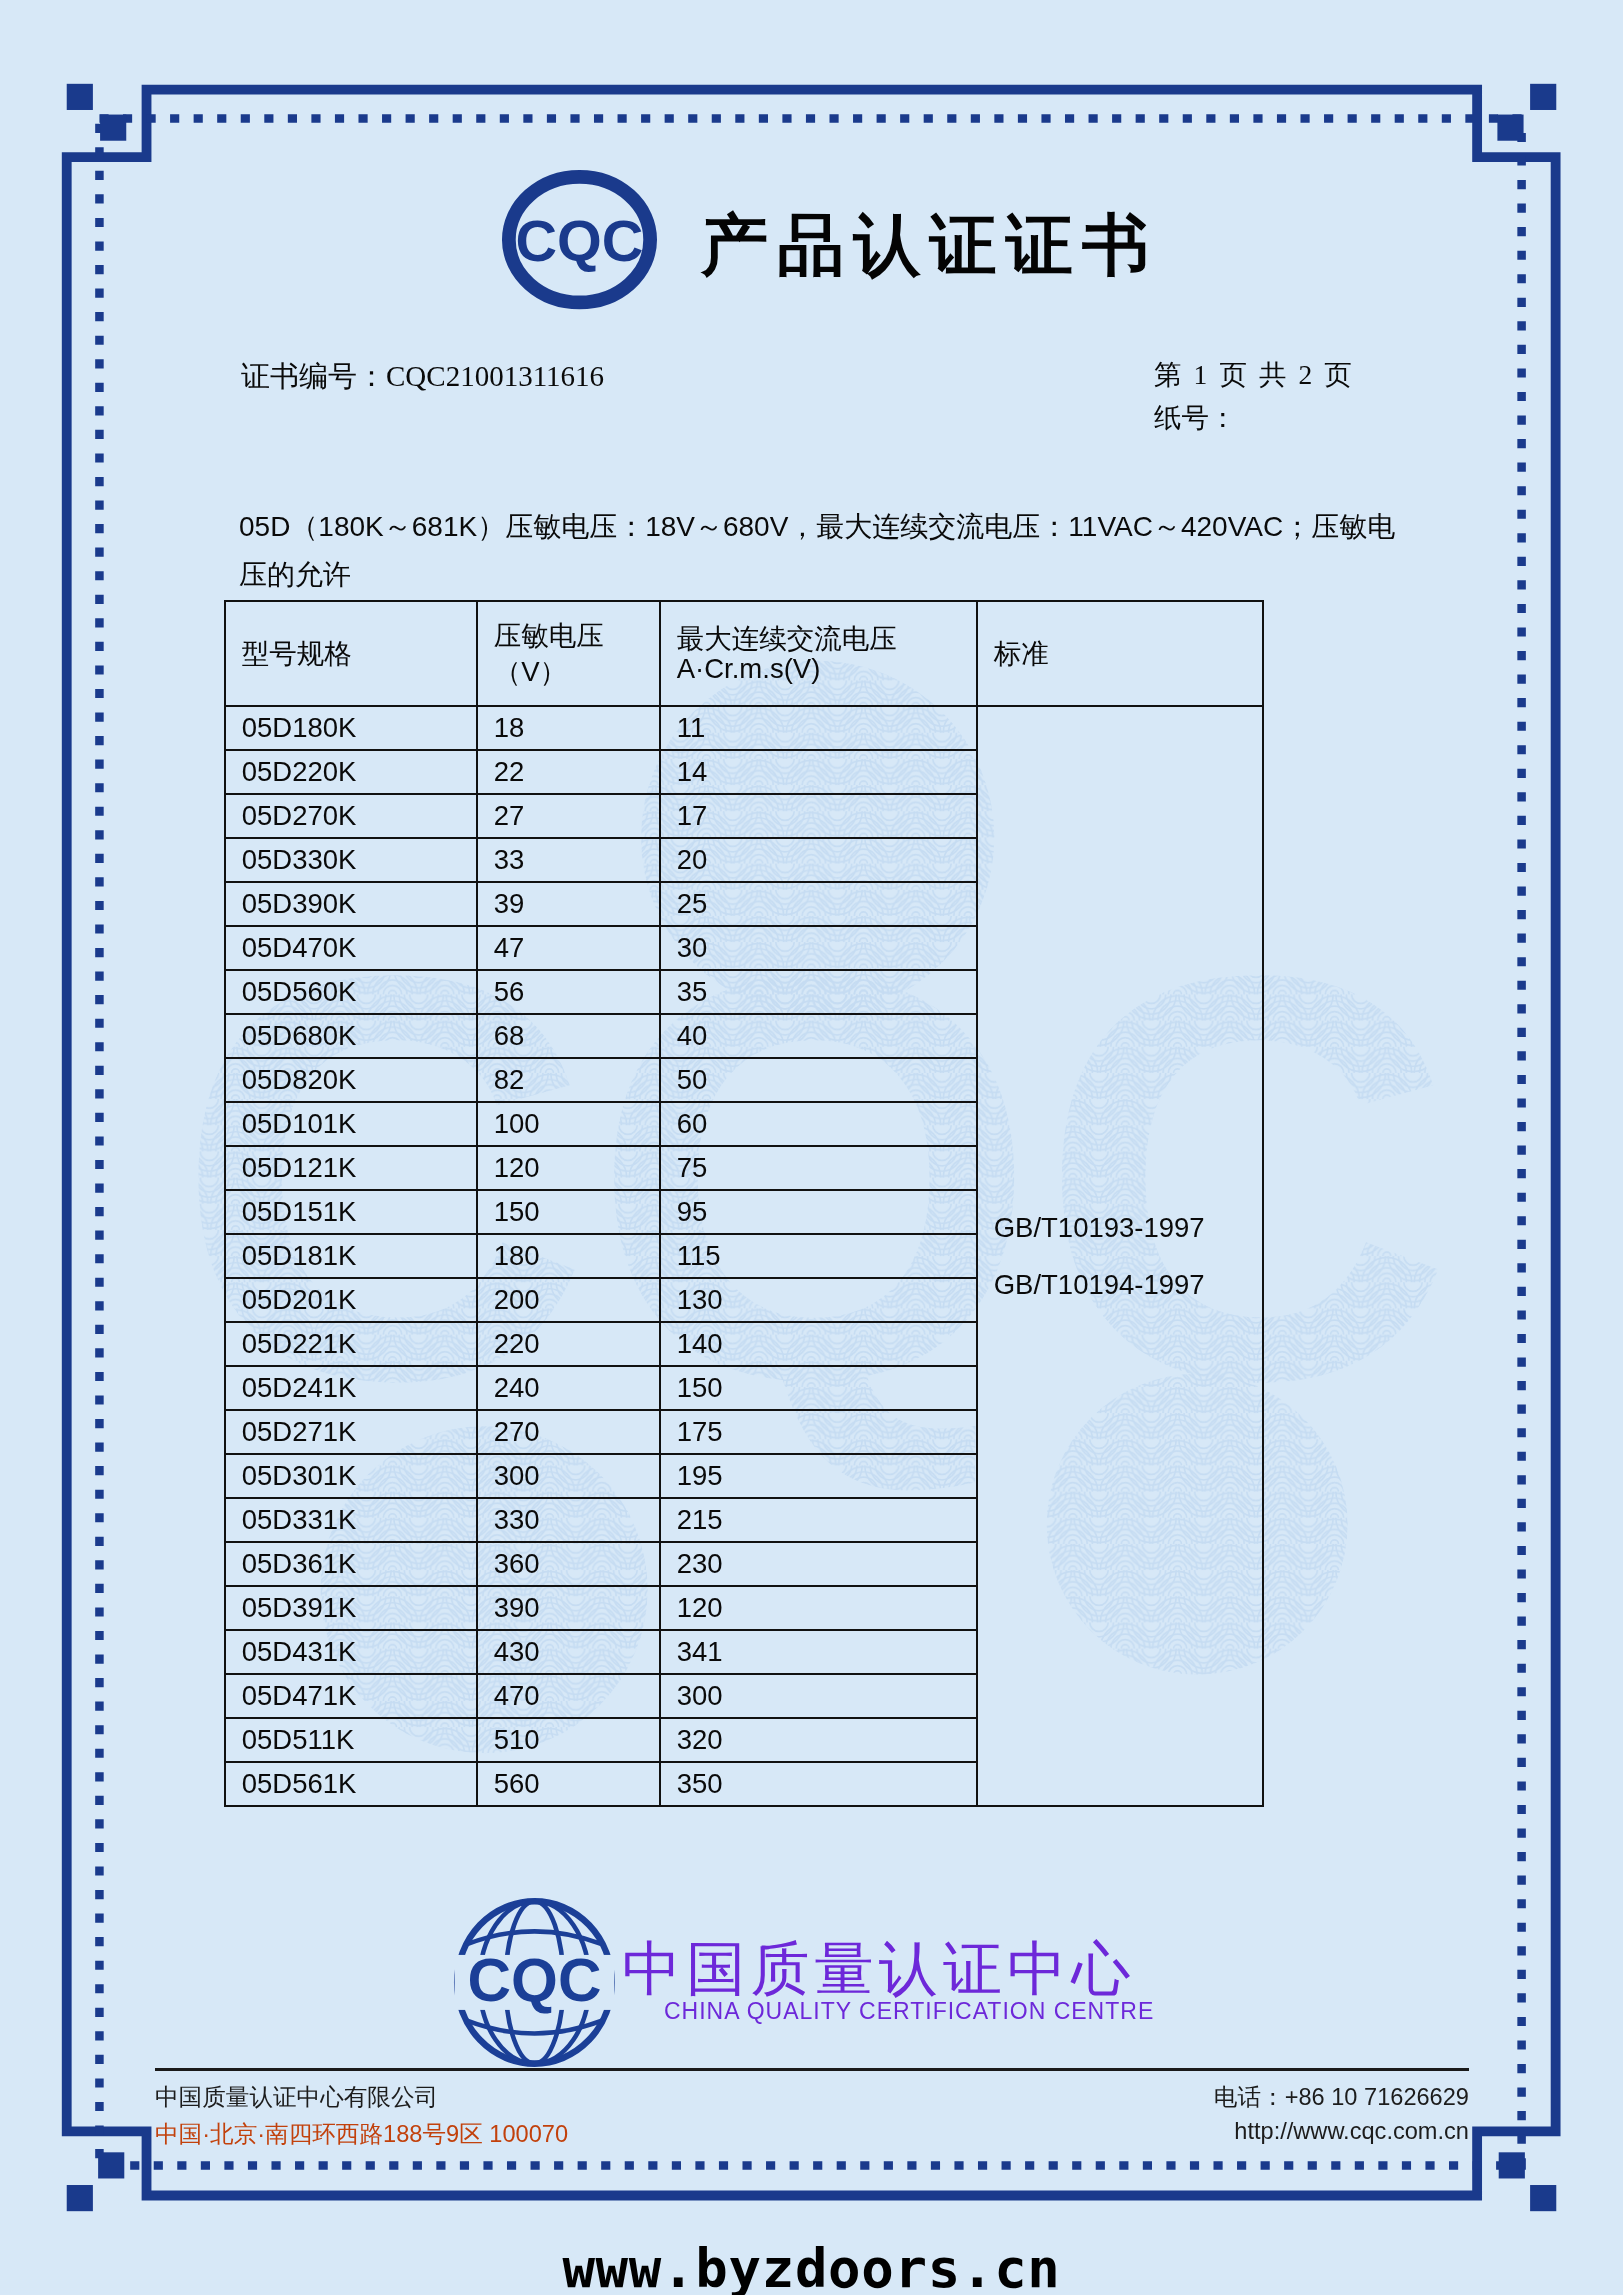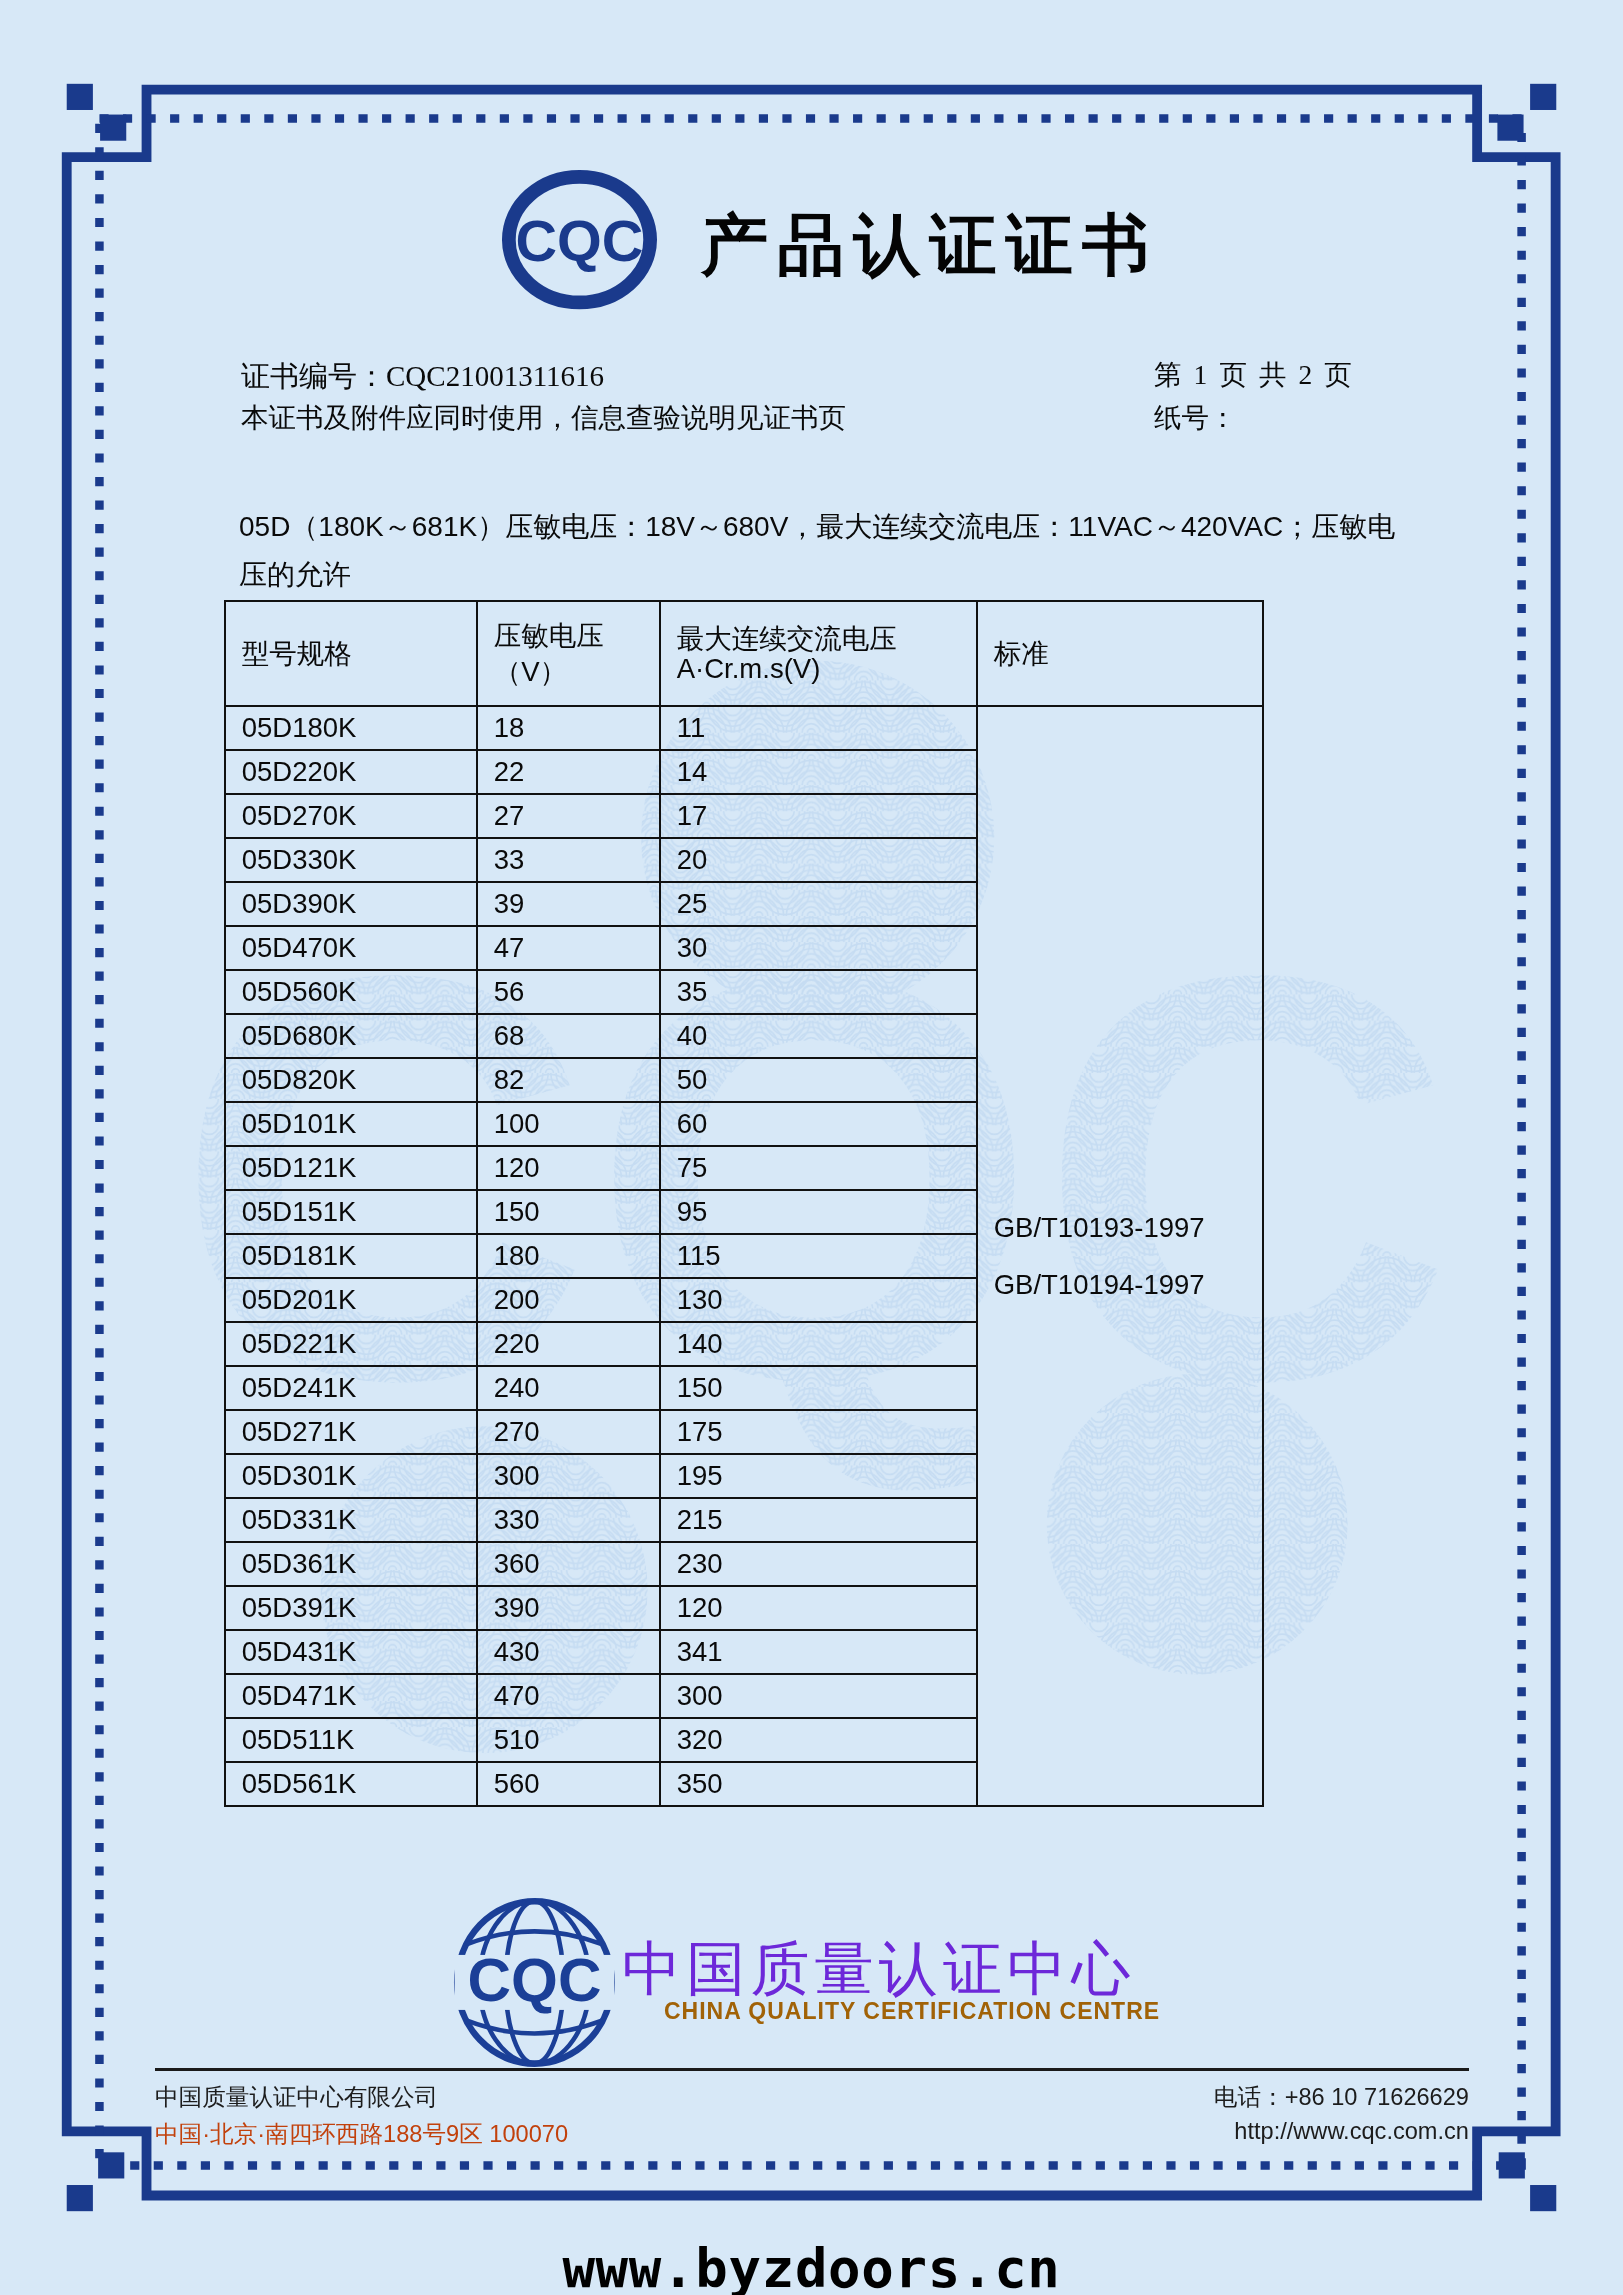--- a/index.html
+++ b/index.html
@@ -33,21 +33,21 @@
   table.spec thead th{height:103px;}
   table.spec tbody td{height:42px;}
   table.spec .h3 div{line-height:1.0}
   table.spec .h3 div:first-child{margin-bottom:3px;}
   td.c4 div{line-height:1.0;margin:9.2px 0;}
   td.c4 div + div{margin-top:29px;}
 
   
   .globe{left:452px;top:1896px;width:165px;height:173px;}
   .org-cn{left:622px;top:1930px;font-size:59px;letter-spacing:5.2px;color:#6d28d9;}
-  .org-en{left:664px;top:1998px;font-size:23px;font-weight:bold;letter-spacing:1px;color:#a16207;}
+  .org-en{left:664px;top:1998px;font-size:23px;font-weight:normal;letter-spacing:1px;color:#6d28d9;}
 
   
   .footer-rule{left:155px;top:2068px;width:1314px;height:3.3px;background:#1a1a1a;}
   .f-l1{left:155px;top:2081px;font-size:23.6px;color:#1c1c1c;}
   .f-l2{left:155px;top:2118px;font-size:23.6px;color:#c2410c;}
   .f-r1{right:154px;top:2081px;font-size:23.6px;color:#1c1c1c;text-align:right;}
   .f-r2{right:154px;top:2118px;font-size:23.6px;color:#1c1c1c;text-align:left;}
 
   
   .byz{left:50%;top:2237px;transform:translateX(-50%);font-family:"DejaVu Sans Mono",monospace;
@@ -109,21 +109,20 @@
     <div class="abs badge">
       <svg viewBox="0 0 240 216" xmlns="http://www.w3.org/2000/svg">
         <ellipse cx="120" cy="108" rx="108" ry="96" fill="none" stroke="#1a3a8c" stroke-width="21"></ellipse>
         <text x="120" y="140" text-anchor="middle" font-size="88" font-weight="bold" font-family="Liberation Sans, sans-serif" fill="#1a3a8c">CQC</text>
       </svg>
     </div>
     <div class="abs page-title">产品认证证书</div>
 
     <div class="abs cert-line"><span>证书编号：</span><span class="num">CQC21001311616</span></div>
     <div class="abs page-info">第 1 页  共 2 页</div>
-    <div class="abs usage-note">本证书及附件应同时使用，信息查验说明见证书页</div>
     <div class="abs paper-no">纸号：</div>
 
     <div class="abs desc"><span>05D（180K～681K）压敏电压：18V～680V，最大连续交流电压：11VAC～420VAC；压敏电压的允许</span><br></div>
 
     <div class="abs tablewrap">
       <table class="spec">
         <colgroup>
             <col class="w1">
             <col class="w2">
             <col class="w3">

